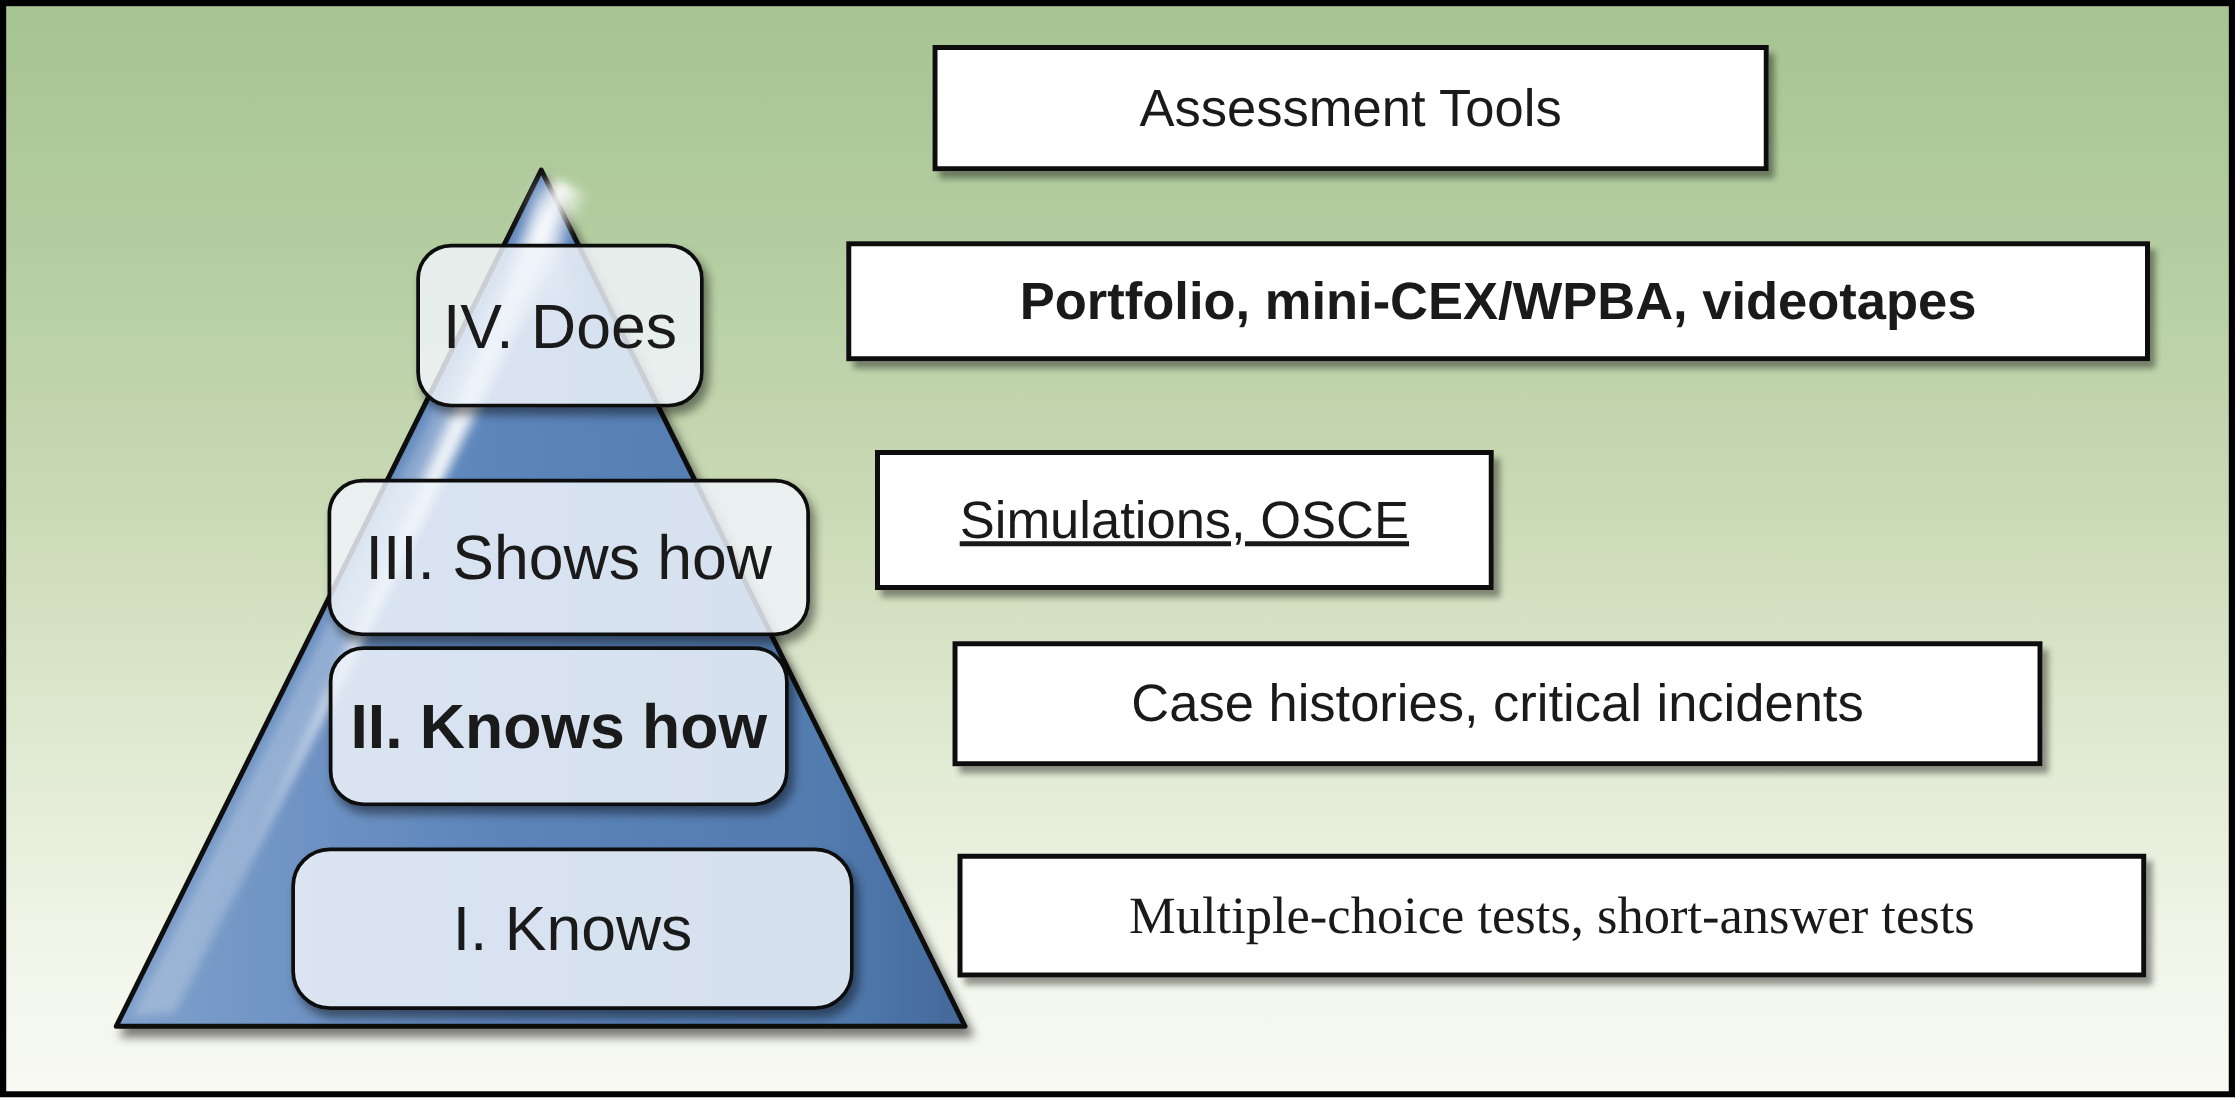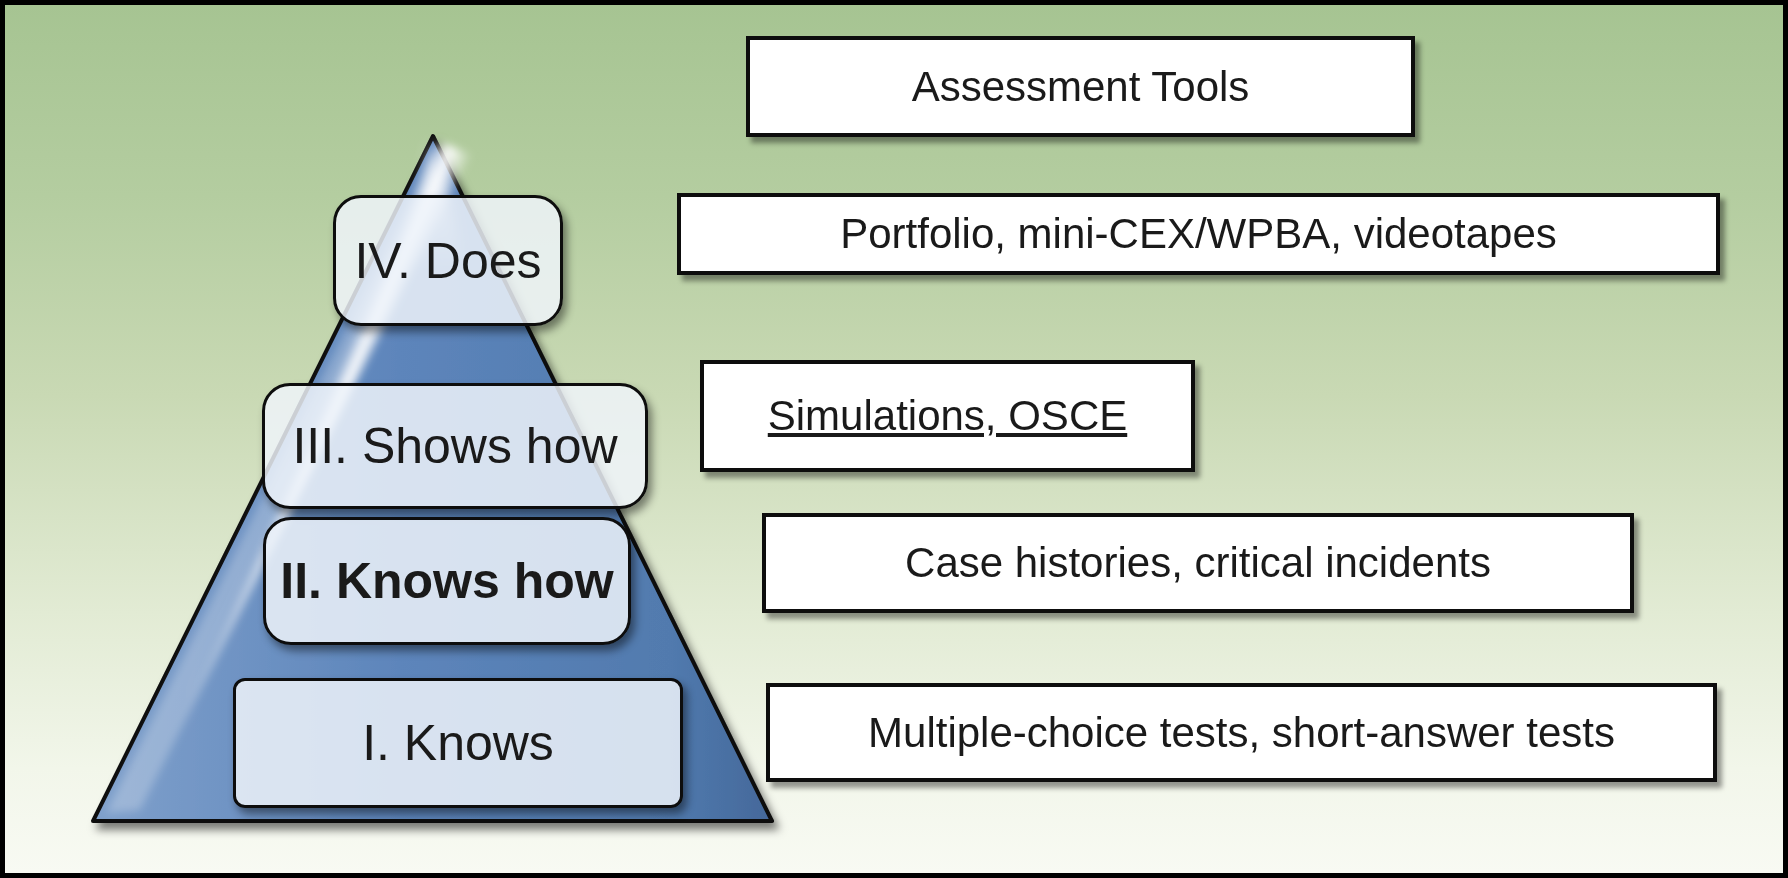--- a/index.html
+++ b/index.html
@@ -52,27 +52,27 @@
     box-sizing: border-box;
     box-shadow: 5px 6px 5px rgba(0, 0, 0, 0.4);
     font-size: 42px;
     line-height: 1;
     white-space: nowrap;
   }
   
   .box-iv  { left: 328px; top: 190px; width: 224px; height: 125px; }
   .box-iii { left: 257px; top: 350px; width: 380px; height: 120px; margin-top: 28px; }
   .box-ii  { left: 258px; top: 512px; width: 362px; height: 122px; font-weight: bold; }
-  .box-i   { left: 228px; top: 673px; width: 444px; height: 124px; border-radius: 12px; }
+  .box-i   { left: 228px; top: 673px; width: 444px; height: 124px; border-radius: 31px; }
   
   .tool-header     { left: 741px; top: 31px;  width: 669px;  height: 101px; }
-  .tool-portfolio  { left: 672px; top: 188px; width: 1043px; height: 82px; }
+  .tool-portfolio  { left: 672px; top: 188px; width: 1043px; height: 96px; font-weight: bold; }
   .tool-simulations{ left: 695px; top: 355px; width: 495px;  height: 112px; text-decoration: underline; }
   .tool-case       { left: 741px; top: 508px; width: 872px;  height: 100px; margin-left: 16px; }
-  .tool-mcq        { left: 761px; top: 678px; width: 951px;  height: 99px;  }
+  .tool-mcq        { left: 761px; top: 678px; width: 951px;  height: 99px; font-family: Liberation Serif, serif;  }
 </style>
 </head>
 <body>
 
 <div class="canvas">
 
   <svg class="pyramid-svg" width="1788" height="878" viewBox="0 0 1788 878">
     <defs>
       <linearGradient id="pyrFill" x1="88" y1="470" x2="767" y2="470" gradientUnits="userSpaceOnUse">
         <stop offset="0" stop-color="#7fa0cb"></stop>

